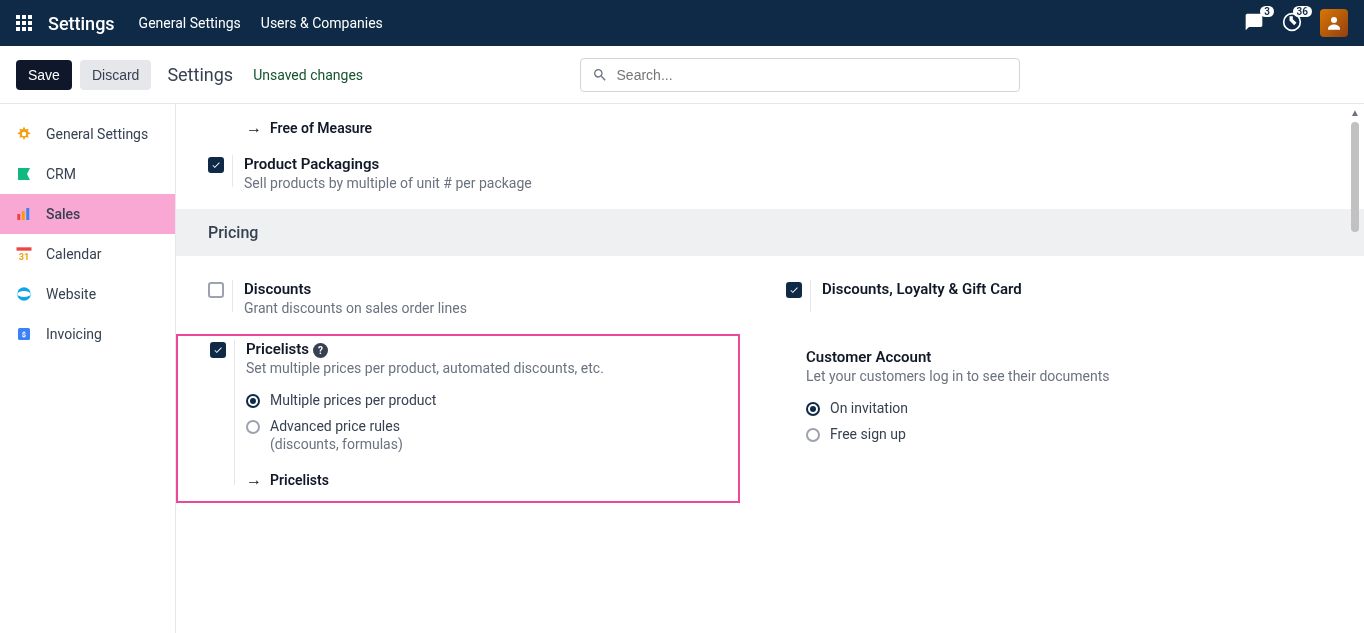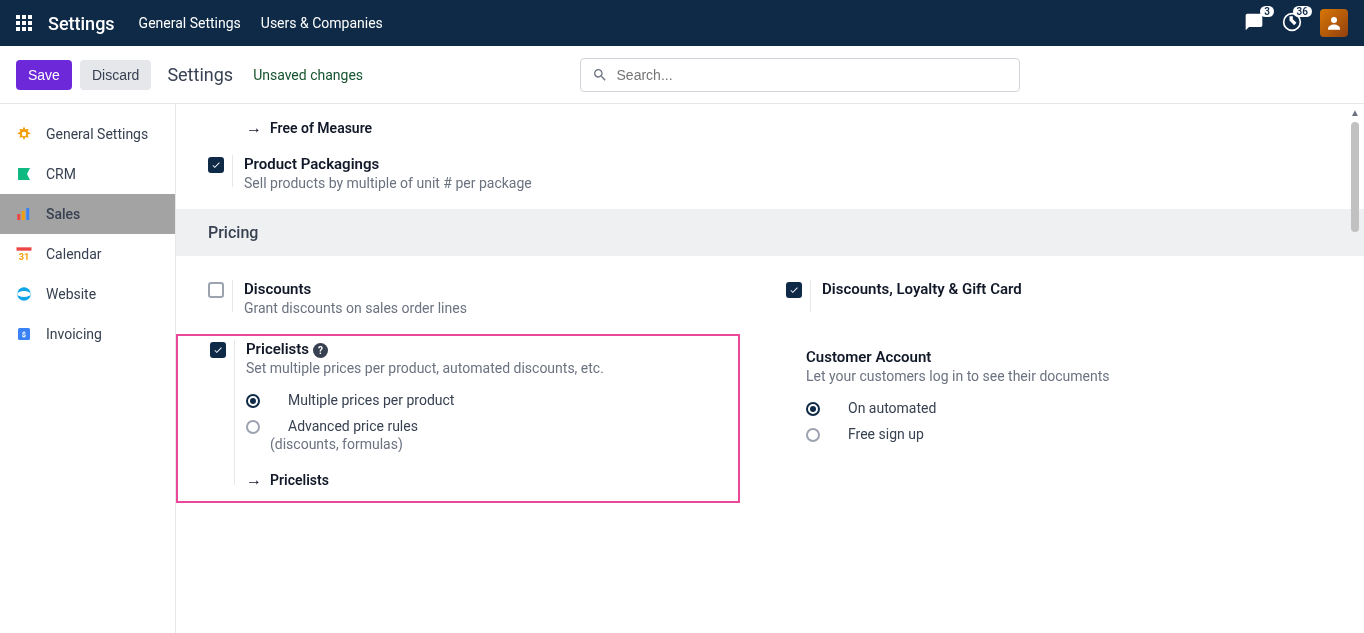--- a/index.html
+++ b/index.html
@@ -14,32 +14,32 @@
 .topbar-right { display: flex; align-items: center; gap: 18px; }
 .chat-icon { position: relative; cursor: pointer; }
 .chat-icon svg { width: 20px; height: 20px; fill: #fff; }
 .badge { position: absolute; top: -6px; right: -10px; background: #fff; color: #0e2a47; font-size: 10px; font-weight: 600; border-radius: 8px; padding: 0 4px; min-width: 14px; text-align: center; }
 .activity-icon { position: relative; cursor: pointer; }
 .activity-icon svg { width: 20px; height: 20px; fill: #fff; }
 .avatar { width: 28px; height: 28px; border-radius: 4px; background: linear-gradient(135deg,#d97706,#92400e); cursor: pointer; display:flex; align-items:center; justify-content:center; }
 .avatar svg { width: 18px; height: 18px; fill: #fff; }
 
 .toolbar { height: 58px; display: flex; align-items: center; padding: 0 16px; border-bottom: 1px solid #e5e7eb; gap: 8px; }
-.btn-primary { background: #6d28d9; color: #fff; border: none; padding: 7px 12px; border-radius: 4px; font-size: 14px; cursor: pointer; font-weight: 500; }
+.btn-primary { background: #0f172a; color: #fff; border: none; padding: 7px 12px; border-radius: 4px; font-size: 14px; cursor: pointer; font-weight: 500; }
 .btn-secondary { background: #e5e7eb; color: #374151; border: none; padding: 7px 12px; border-radius: 4px; font-size: 14px; cursor: pointer; }
 .breadcrumb { font-size: 18px; color: #374151; margin-left: 8px; }
 .unsaved { color: #14532d; font-size: 14px; margin-left: 12px; }
 .search-wrap { margin-left: auto; margin-right: auto; position: relative; width: 440px; transform: translateX(-60px); }
 .search-wrap svg { position: absolute; left: 12px; top: 50%; transform: translateY(-50%); width: 16px; height: 16px; fill: #6b7280; }
 .search-input { width: 100%; padding: 8px 12px 8px 36px; border: 1px solid #d1d5db; border-radius: 4px; font-size: 14px; outline: none; }
 
 .main { display: flex; height: calc(100vh - 104px); }
 .sidebar { width: 176px; border-right: 1px solid #e5e7eb; padding-top: 10px; overflow-y: auto; }
 .side-item { display: flex; align-items: center; padding: 10px 14px; cursor: pointer; font-size: 14px; gap: 12px; }
-.side-item.active { background: #a3a3a3; font-weight: 500; }
+.side-item.active { background: #f9a8d4; font-weight: 500; }
 .side-icon { width: 20px; height: 20px; display: flex; align-items: center; justify-content: center; }
 
 .content { flex: 1; overflow-y: auto; position: relative; }
 .scrollbar-track { position: absolute; right: 2px; top: 0; width: 14px; height: 100%; }
 .scrollbar-arrow { height: 16px; display: flex; align-items: center; justify-content: center; color: #6b7280; font-size: 10px; }
 .scrollbar-thumb { position: absolute; right: 3px; top: 18px; width: 8px; height: 110px; background: #c1c1c1; border-radius: 4px; }
 
 .section-link { display: flex; align-items: center; gap: 8px; padding: 14px 0 14px 70px; font-weight: 600; color: #111827; cursor: pointer; }
 .arrow-right { font-size: 16px; }
 
@@ -53,21 +53,21 @@
 .checkbox.unchecked { background: #fff; border-color: #9ca3af; }
 .checkbox svg { width: 10px; height: 10px; fill: #fff; }
 .setting-body { flex: 1; padding-left: 4px; }
 .setting-title { font-weight: 600; color: #111827; font-size: 15px; }
 .setting-desc { color: #6b7280; font-size: 14px; margin-top: 2px; }
 
 .section-header { background: #eef0f2; padding: 14px 32px; font-size: 16px; font-weight: 500; color: #374151; }
 
 .highlight-box { border: 2px solid #ec4899; margin: 0 0 0 0; padding: 0; }
 .radio-group { margin-top: 16px; }
-.radio-row { display: flex; align-items: flex-start; gap: 28px; margin-bottom: 10px; cursor: pointer; }
+.radio-row { display: flex; align-items: flex-start; gap: 10px; margin-bottom: 10px; cursor: pointer; }
 .radio { width: 14px; height: 14px; border: 2px solid #0e2a47; border-radius: 50%; display: flex; align-items: center; justify-content: center; margin-top: 2px; flex-shrink: 0; }
 .radio.unchecked { border-color: #9ca3af; }
 .radio-dot { width: 6px; height: 6px; background: #0e2a47; border-radius: 50%; }
 .radio-label { color: #374151; }
 .radio-sub { color: #6b7280; margin-left: 24px; margin-top: -8px; margin-bottom: 10px; }
 
 .help-icon { display: inline-flex; width: 15px; height: 15px; background: #374151; color: #fff; border-radius: 50%; align-items: center; justify-content: center; font-size: 10px; font-weight: bold; margin-left: 4px; vertical-align: middle; cursor: pointer; }
 
 .sub-link { display: flex; align-items: center; gap: 8px; font-weight: 600; color: #111827; cursor: pointer; margin-top: 18px; }
 </style>
@@ -271,21 +271,21 @@
             <div class="checkbox unchecked"></div>
           </div>
         <div class="setting-body">
           <div class="setting-title">Customer Account</div>
           <div class="setting-desc">Let your customers log in to see their documents</div>
           <div class="radio-group">
             <div class="radio-row">
               <div class="radio">
                   <div class="radio-dot"></div>
                 </div>
-              <span class="radio-label">On automated</span>
+              <span class="radio-label">On invitation</span>
             </div>
             <div class="radio-row">
               <div class="radio unchecked"></div>
               <span class="radio-label">Free sign up</span>
             </div>
           </div>
         </div>
       </div>
     </div>
 

